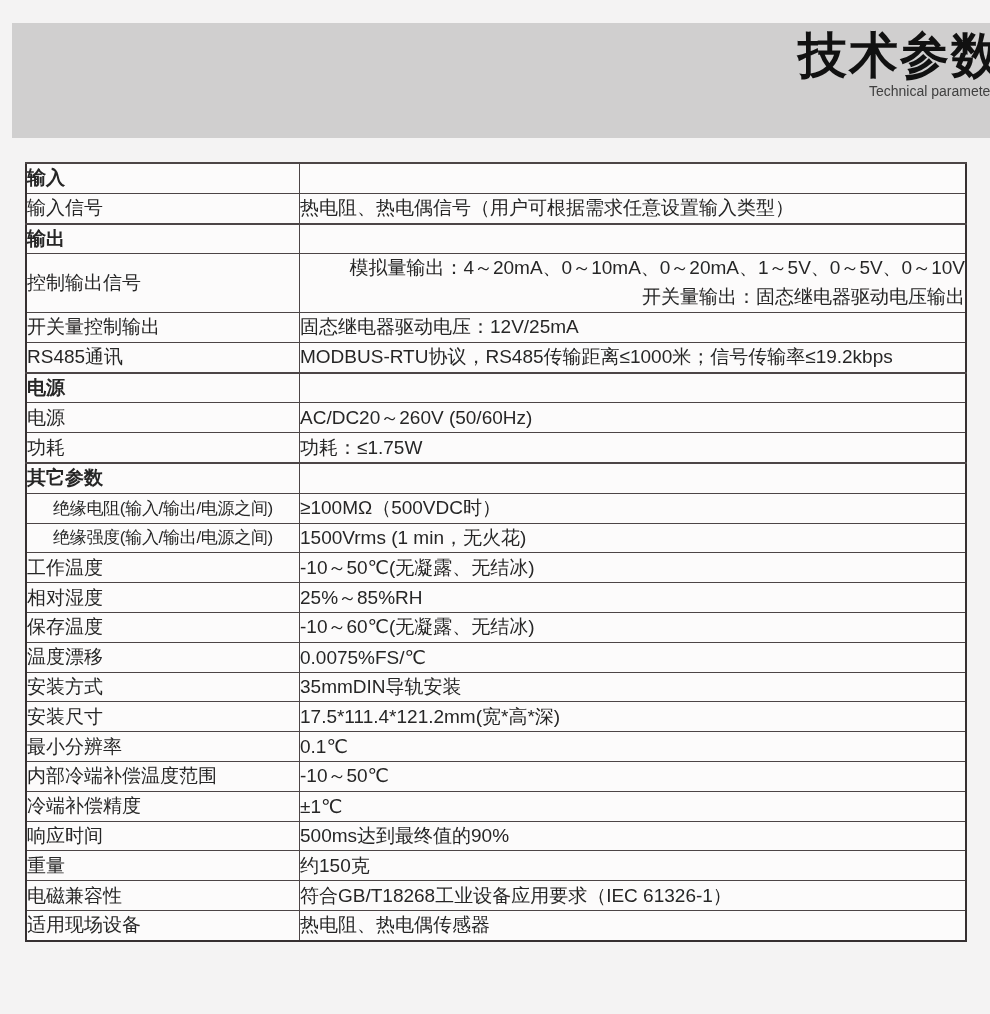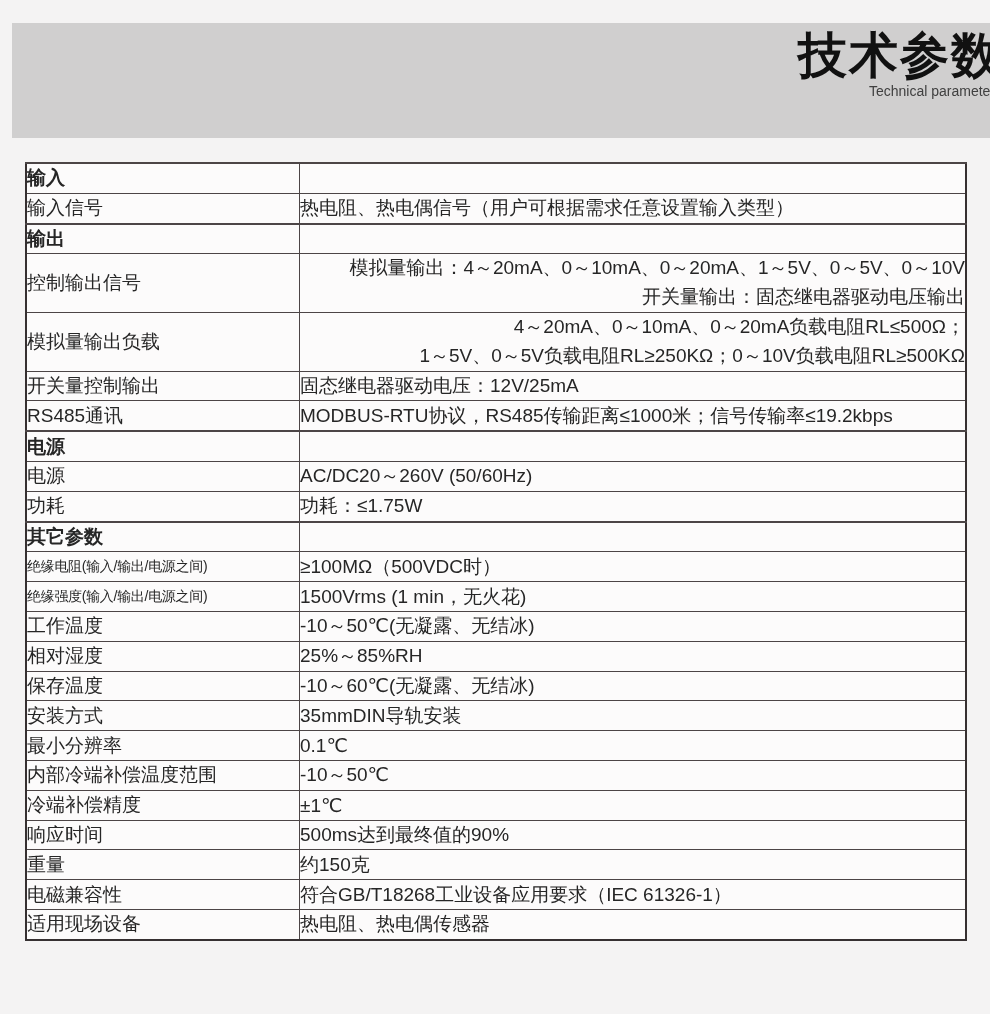--- a/index.html
+++ b/index.html
@@ -46,21 +46,21 @@
     font-size:19px;color:var(--body-text);
     padding:0;vertical-align:middle;
     white-space:nowrap;overflow:hidden;
   }
   td.label-cell{padding-left:8px;width:272px;}
   td.value-cell{padding-left:11px;}
   tr.single td{height:28.8px;}
   tr.double td{height:57.6px;}
   tr.section td.label-cell{font-weight:bold;}
   tr.section td{border-top-width:2px;}
-  tr.compact td.label-cell{font-size:14px;letter-spacing:-0.3px;}
+  tr.compact td.label-cell{font-size:17px;letter-spacing:-0.3px;text-align:center;}
   .vline{line-height:28.8px;height:28.8px;text-align:right;}
 </style>
 </head>
 <body>
 
 <div class="band">
   <div class="title">技术参数</div>
   <div class="subtitle">Technical parameters</div>
 </div>
 
@@ -76,27 +76,20 @@
       </tr>
       <tr class="single section">
         <td class="label-cell">输出</td>
         <td class="value-cell"></td>
       </tr>
       <tr class="double">
         <td class="label-cell">控制输出信号</td>
         <td class="value-cell">
           <div class="vline">模拟量输出：4～20mA、0～10mA、0～20mA、1～5V、0～5V、0～10V</div>
           <div class="vline">开关量输出：固态继电器驱动电压输出</div>
-        </td>
-      </tr>
-      <tr class="double">
-        <td class="label-cell">模拟量输出负载</td>
-        <td class="value-cell">
-          <div class="vline">4～20mA、0～10mA、0～20mA负载电阻RL≤500Ω；</div>
-          <div class="vline">1～5V、0～5V负载电阻RL≥250KΩ；0～10V负载电阻RL≥500KΩ</div>
         </td>
       </tr>
       <tr class="single">
         <td class="label-cell">开关量控制输出</td>
         <td class="value-cell">固态继电器驱动电压：12V/25mA</td>
       </tr>
       <tr class="single">
         <td class="label-cell">RS485通讯</td>
         <td class="value-cell">MODBUS-RTU协议，RS485传输距离≤1000米；信号传输率≤19.2kbps</td>
       </tr>
@@ -130,22 +123,30 @@
       </tr>
       <tr class="single">
         <td class="label-cell">相对湿度</td>
         <td class="value-cell">25%～85%RH</td>
       </tr>
       <tr class="single">
         <td class="label-cell">保存温度</td>
         <td class="value-cell">-10～60℃(无凝露、无结冰)</td>
       </tr>
       <tr class="single">
+        <td class="label-cell">温度漂移</td>
+        <td class="value-cell">0.0075%FS/℃</td>
+      </tr>
+      <tr class="single">
         <td class="label-cell">安装方式</td>
         <td class="value-cell">35mmDIN导轨安装</td>
+      </tr>
+      <tr class="single">
+        <td class="label-cell">安装尺寸</td>
+        <td class="value-cell">17.5*111.4*121.2mm(宽*高*深)</td>
       </tr>
       <tr class="single">
         <td class="label-cell">最小分辨率</td>
         <td class="value-cell">0.1℃</td>
       </tr>
       <tr class="single">
         <td class="label-cell">内部冷端补偿温度范围</td>
         <td class="value-cell">-10～50℃</td>
       </tr>
       <tr class="single">

